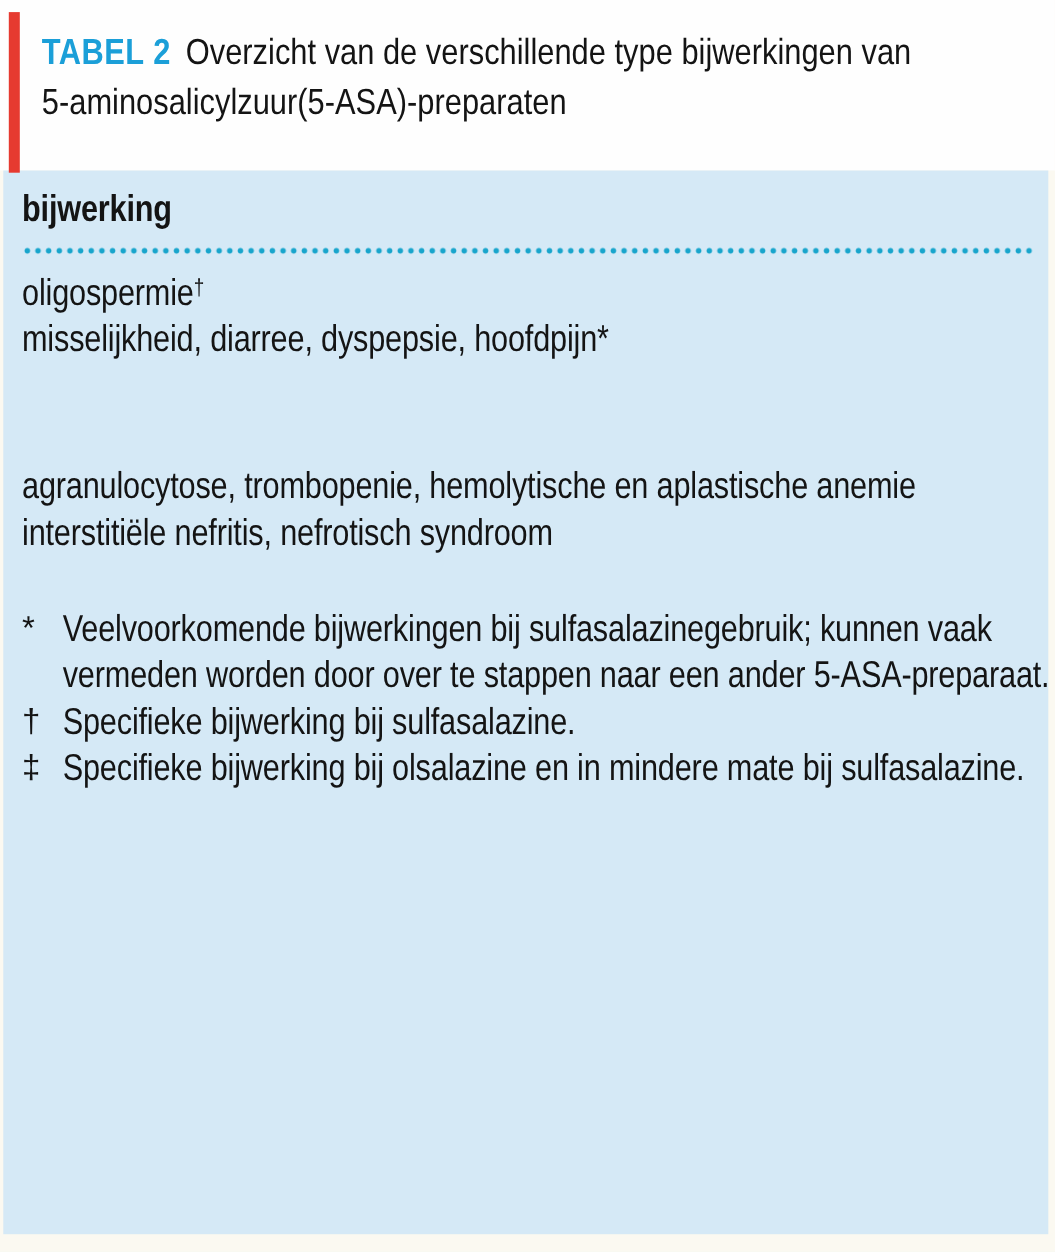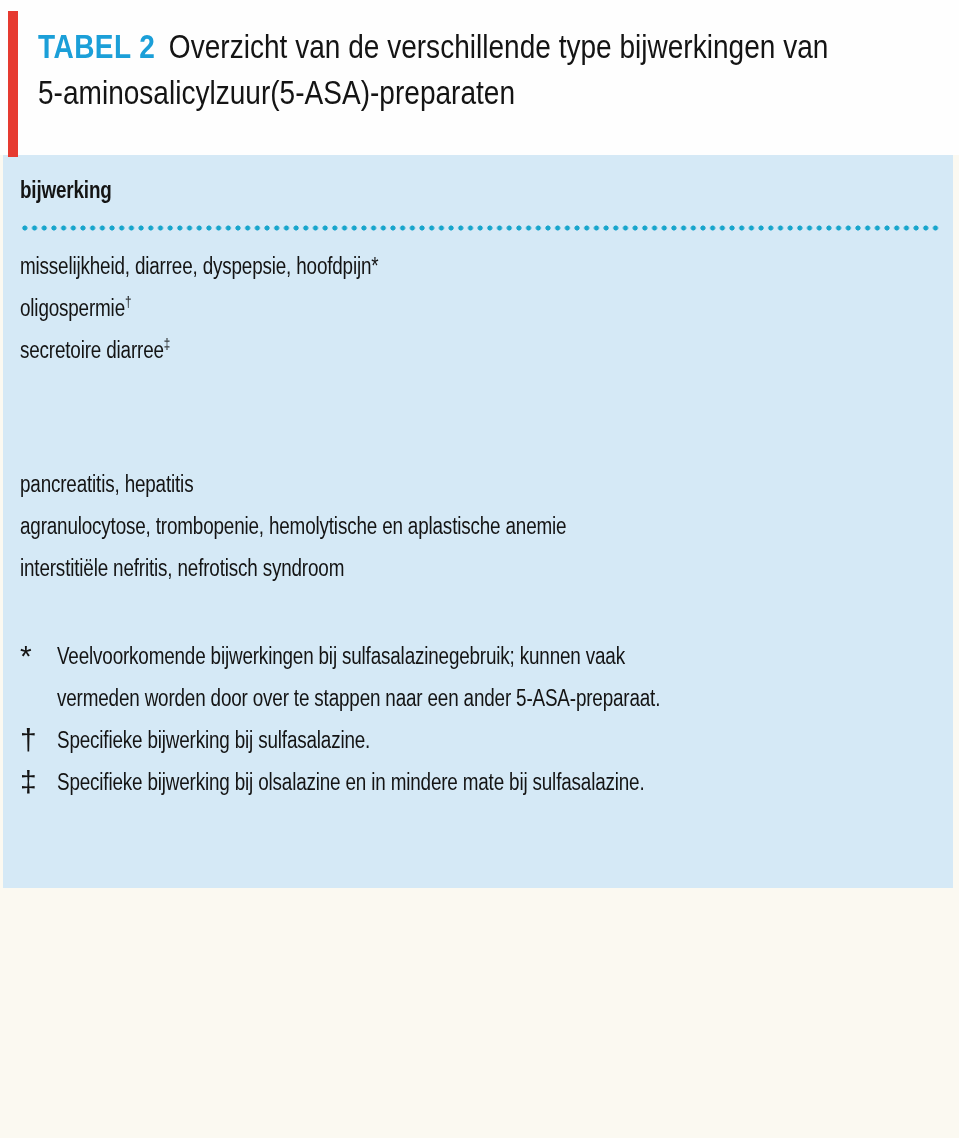--- a/index.html
+++ b/index.html
@@ -7,33 +7,33 @@
     --text:#141414; --pagebg:#fbf9f1; --headerbg:#fefefe;
   }
   *{box-sizing:border-box;}
   html,body{margin:0;padding:0;}
   body{
     width:959px;height:1138px;
     font-family:"Liberation Sans",sans-serif;
     color:var(--text);
     background:var(--pagebg);
   }
-  .page{position:relative;width:959px;height:888px;overflow:hidden;background:var(--pagebg);}
+  .page{position:relative;width:959px;height:1138px;overflow:hidden;background:var(--pagebg);}
   .header-strip{position:absolute;left:0;top:0;width:959px;height:155px;background:var(--headerbg);}
   .red-bar{position:absolute;left:8px;top:11px;width:10px;height:146px;background:var(--red);z-index:3;}
   .titles{position:absolute;left:38px;top:24px;z-index:2;}
   .title-line{font-size:33px;line-height:46px;white-space:nowrap;}
   .tag{color:var(--cyan);font-weight:bold;margin-right:16px;letter-spacing:0.5px;}
   .cx{display:inline-block;transform:scaleX(0.82);transform-origin:0 50%;white-space:nowrap;letter-spacing:-0.2px;}
   .cxt{display:inline-block;transform:scaleX(0.85);transform-origin:0 50%;white-space:nowrap;}
   .panel{
     position:absolute;left:3px;top:155px;width:950px;height:967px;
     background:var(--panel);padding:14px 8px 0 17px;z-index:1;
   }
-  .row{height:42px;line-height:42px;font-size:23px;white-space:nowrap;}
+  .row{height:42px;line-height:42px;font-size:34px;white-space:nowrap;}
   .row.b{font-weight:bold;}
   .spacer{height:46px;}
   .divider{
     height:6px;margin:14px 4px 14px 0;
     background-image:radial-gradient(circle,var(--dot) 2.2px,rgba(0,0,0,0) 2.9px);
     background-size:9.7px 6px;background-repeat:repeat-x;background-position:0 50%;
   }
   sup{font-size:62%;line-height:0;vertical-align:9px;}
   .footnotes{margin-top:0;}
   .fn{display:flex;}
@@ -56,26 +56,24 @@
       <span class="cxt"><span>5-aminosalicylzuur(5-ASA)-preparaten</span></span>
     </div>
   </div>
 
   <div class="panel">
     <div class="row b">
       <span class="cx">bijwerking</span>
     </div>
     <div class="divider"></div>
     <div id="table-body">
+        <div class="row"><span class="cx">oligospermie<sup>†</sup></span></div>
         <div class="row"><span class="cx">misselijkheid, diarree, dyspepsie, hoofdpijn*</span></div>
-        <div class="row"><span class="cx">oligospermie<sup>†</sup></span></div>
-        <div class="row"><span class="cx">secretoire diarree<sup>‡</sup></span></div>
         <div class="spacer"></div>
         <div class="spacer"></div>
-        <div class="row"><span class="cx">pancreatitis, hepatitis</span></div>
         <div class="row"><span class="cx">agranulocytose, trombopenie, hemolytische en aplastische anemie</span></div>
         <div class="row"><span class="cx">interstitiële nefritis, nefrotisch syndroom</span></div>
       </div>
     <div class="spacer"></div>
     <div class="footnotes" id="footnotes">
         <div class="fn">
           <div class="fn-marker">*</div>
           <div class="fn-lines">
             <div class="row"><span class="cx">Veelvoorkomende bijwerkingen bij sulfasalazinegebruik; kunnen vaak</span></div>
             <div class="row"><span class="cx">vermeden worden door over te stappen naar een ander 5-ASA-preparaat.</span></div>

